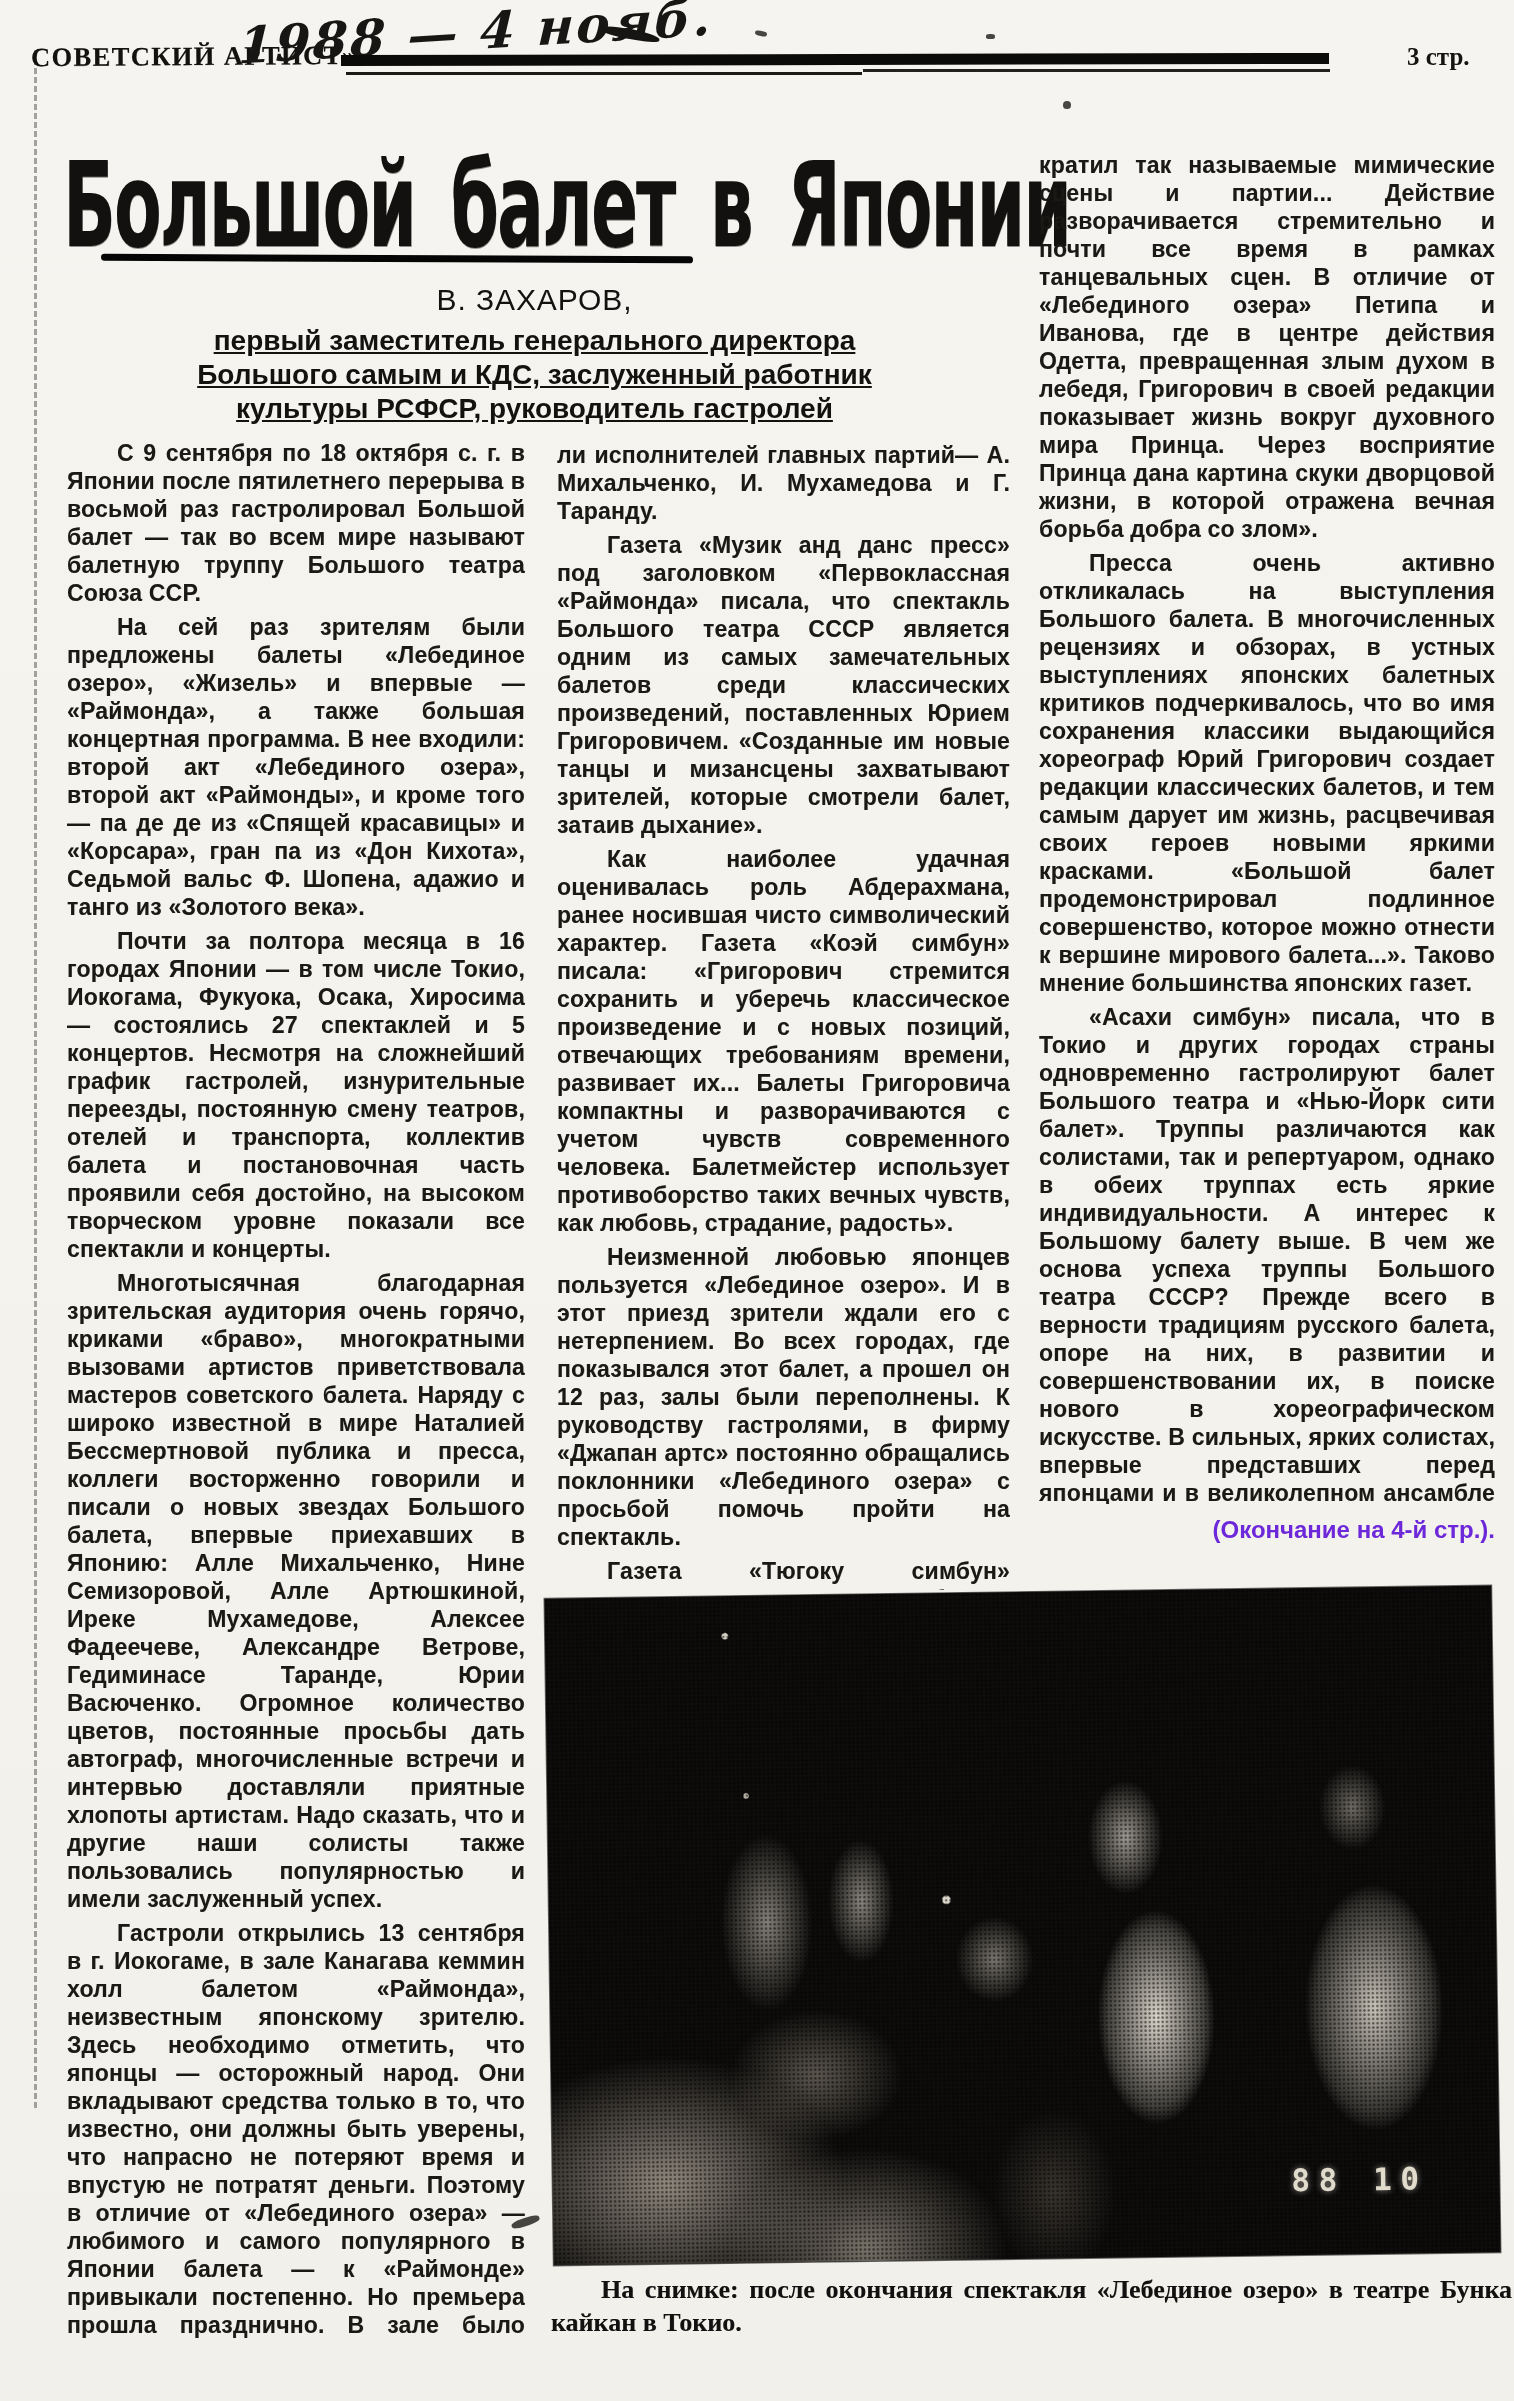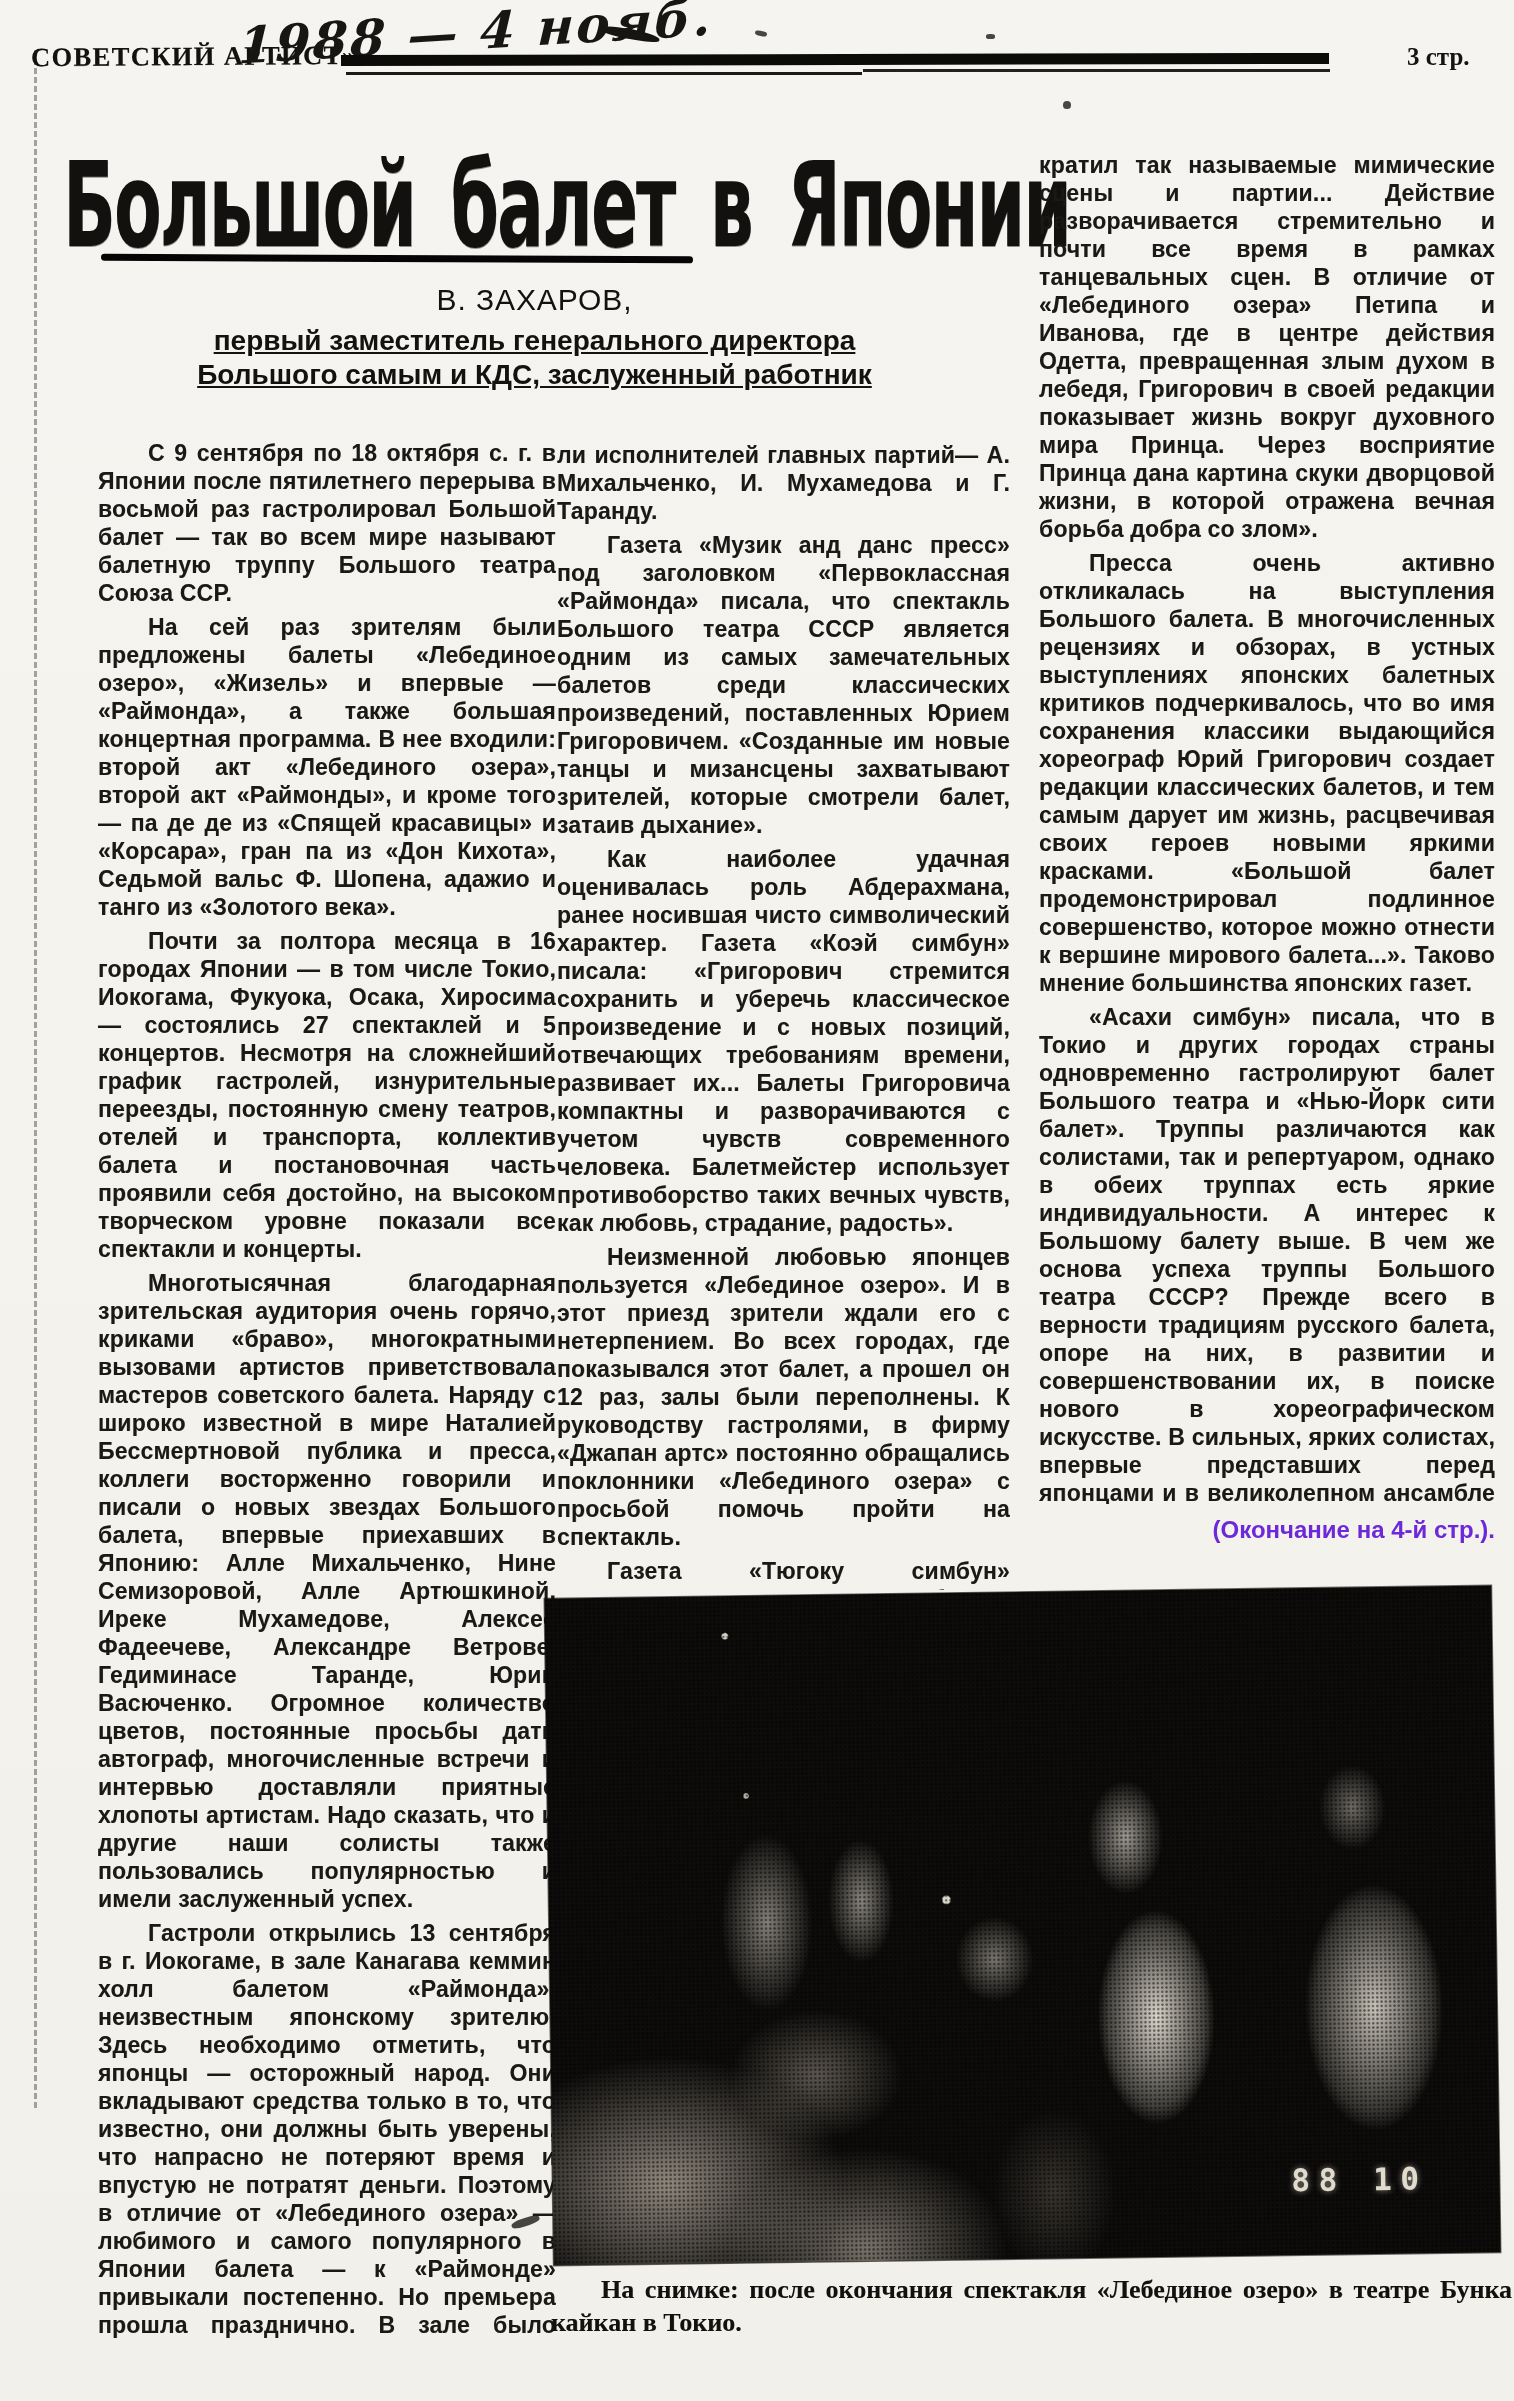--- a/index.html
+++ b/index.html
@@ -45,21 +45,21 @@
   .byline-role { position:absolute; left:63px; top:324px; width:943px; text-align:center;
     font-size:28px; font-weight:bold; line-height:34px; color:#14120f;text-decoration:underline; }
 
   
   .col { position:absolute; text-align:justify; font-size:23px; font-weight:bold;
     line-height:28px; letter-spacing:0.2px; color:#1b1916; overflow:hidden;
     text-shadow:0.3px 0.3px 0 rgba(22,20,17,.3); }
   .col p { margin:0; text-indent:50px; }
   .col p + p { margin-top:6px; }
   .cont p:first-child { text-indent:0; }
-  .col1 { left:67px;  top:439px; width:458px; height:1900px;margin-left:31px; }
+  .col1 { left:67px;  top:439px; width:458px; height:1900px; }
   .col2 { left:557px; top:441px; width:453px; height:1149px; }
   .col3 { left:1039px; top:151px; width:456px; height:1353px; }
   .cont-note { position:absolute; left:1039px; top:1516px; width:456px; text-align:right;
     font-size:24px; font-weight:bold; color:#6d28d9; }
 
   
   .photo { position:absolute; left:549px; top:1592px; width:947px; height:667px; margin:0;
     background:#0d0c0b; transform:rotate(-0.8deg); overflow:hidden;
     box-shadow:0 0 0 0.9px rgba(10,10,10,.6); }
   .ph-figures { position:absolute; inset:0;
@@ -116,20 +116,21 @@
     <div class="pagenum">3 стр.</div>
   </header>
 
   <h1 class="article-title">Большой балет в Японии</h1>
   <div class="title-underline"></div>
 
   <div class="byline-name">В. ЗАХАРОВ,</div>
   <div class="byline-role">
       <div class="role-line">первый заместитель генерального директора</div>
       <div class="role-line">Большого самым и КДС, заслуженный работник</div>
+      <div class="role-line">культуры РСФСР, руководитель гастролей</div>
     </div>
 
   <section class="col col1">
       <p class="para">С 9 сентября по 18 октября с. г. в Японии после пятилетнего перерыва в восьмой раз гастролировал Большой балет — так во всем мире называют балетную труппу Большого театра Союза ССР.</p>
       <p class="para">На сей раз зрителям были предложены балеты «Лебединое озеро», «Жизель» и впервые — «Раймонда», а также большая концертная программа. В нее входили: второй акт «Лебединого озера», второй акт «Раймонды», и кроме того — па де де из «Спящей красавицы» и «Корсара», гран па из «Дон Кихота», Седьмой вальс Ф. Шопена, адажио и танго из «Золотого века».</p>
       <p class="para">Почти за полтора месяца в 16 городах Японии — в том числе Токио, Иокогама, Фукуока, Осака, Хиросима — состоялись 27 спектаклей и 5 концертов. Несмотря на сложнейший график гастролей, изнурительные переезды, постоянную смену театров, отелей и транспорта, коллектив балета и постановочная часть проявили себя достойно, на высоком творческом уровне показали все спектакли и концерты.</p>
       <p class="para">Многотысячная благодарная зрительская аудитория очень горячо, криками «браво», многократными вызовами артистов приветствовала мастеров советского балета. Наряду с широко известной в мире Наталией Бессмертновой публика и пресса, коллеги восторженно говорили и писали о новых звездах Большого балета, впервые приехавших в Японию: Алле Михальченко, Нине Семизоровой, Алле Артюшкиной, Иреке Мухамедове, Алексее Фадеечеве, Александре Ветрове, Гедиминасе Таранде, Юрии Васюченко. Огромное количество цветов, постоянные просьбы дать автограф, многочисленные встречи и интервью доставляли приятные хлопоты артистам. Надо сказать, что и другие наши солисты также пользовались популярностью и имели заслуженный успех.</p>
       <p class="para">Гастроли открылись 13 сентября в г. Иокогаме, в зале Канагава кеммин холл балетом «Раймонда», неизвестным японскому зрителю. Здесь необходимо отметить, что японцы — осторожный народ. Они вкладывают средства только в то, что известно, они должны быть уверены, что напрасно не потеряют время и впустую не потратят деньги. Поэтому в отличие от «Лебединого озера» — любимого и самого популярного в Японии балета — к «Раймонде» привыкали постепенно. Но премьера прошла празднично. В зале было много представителей творческой интеллигенции, прессы, общественности. Присутствующие долго не отпуска-</p>
     </section>
   <section class="col col2 cont">

